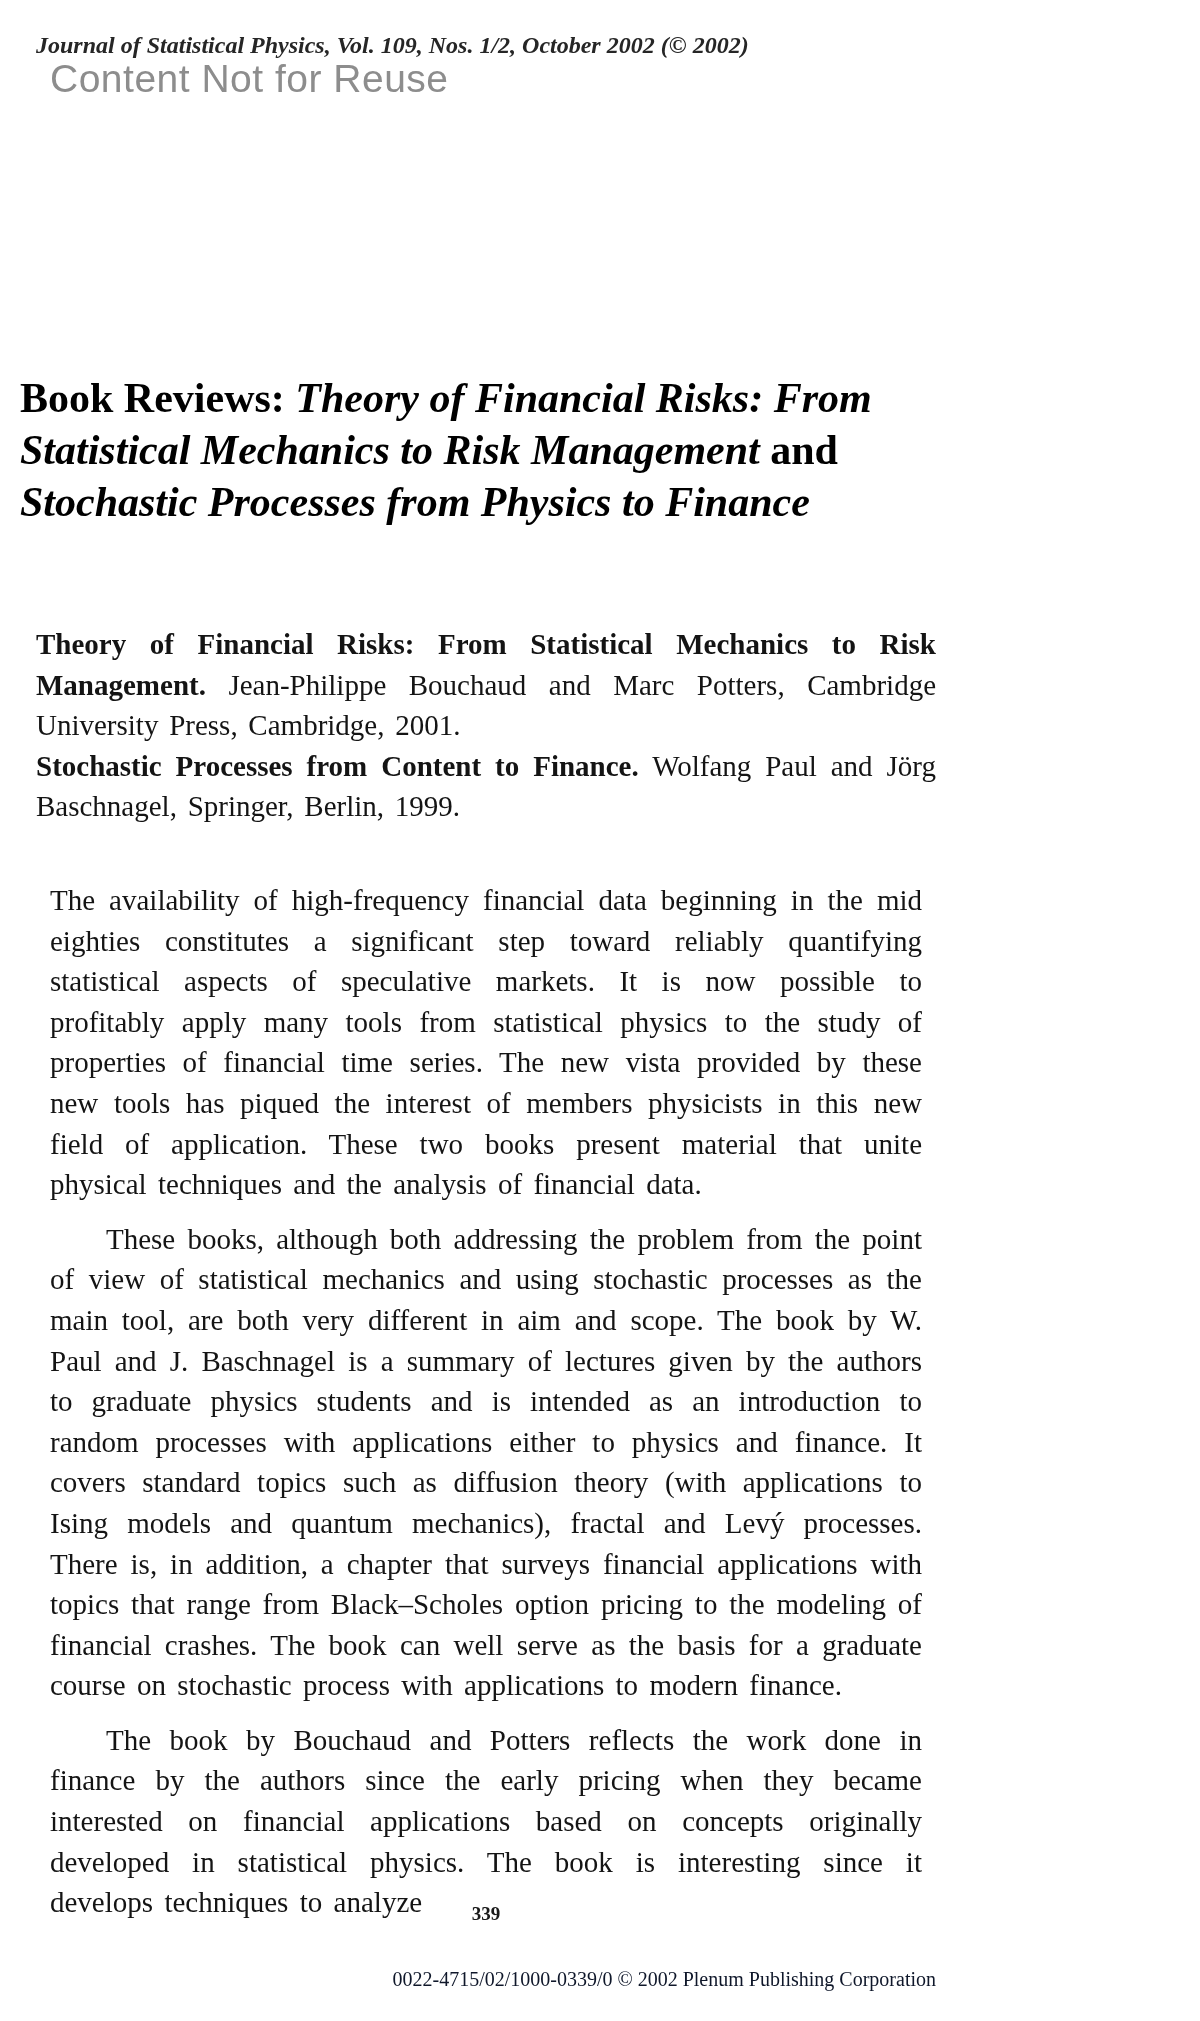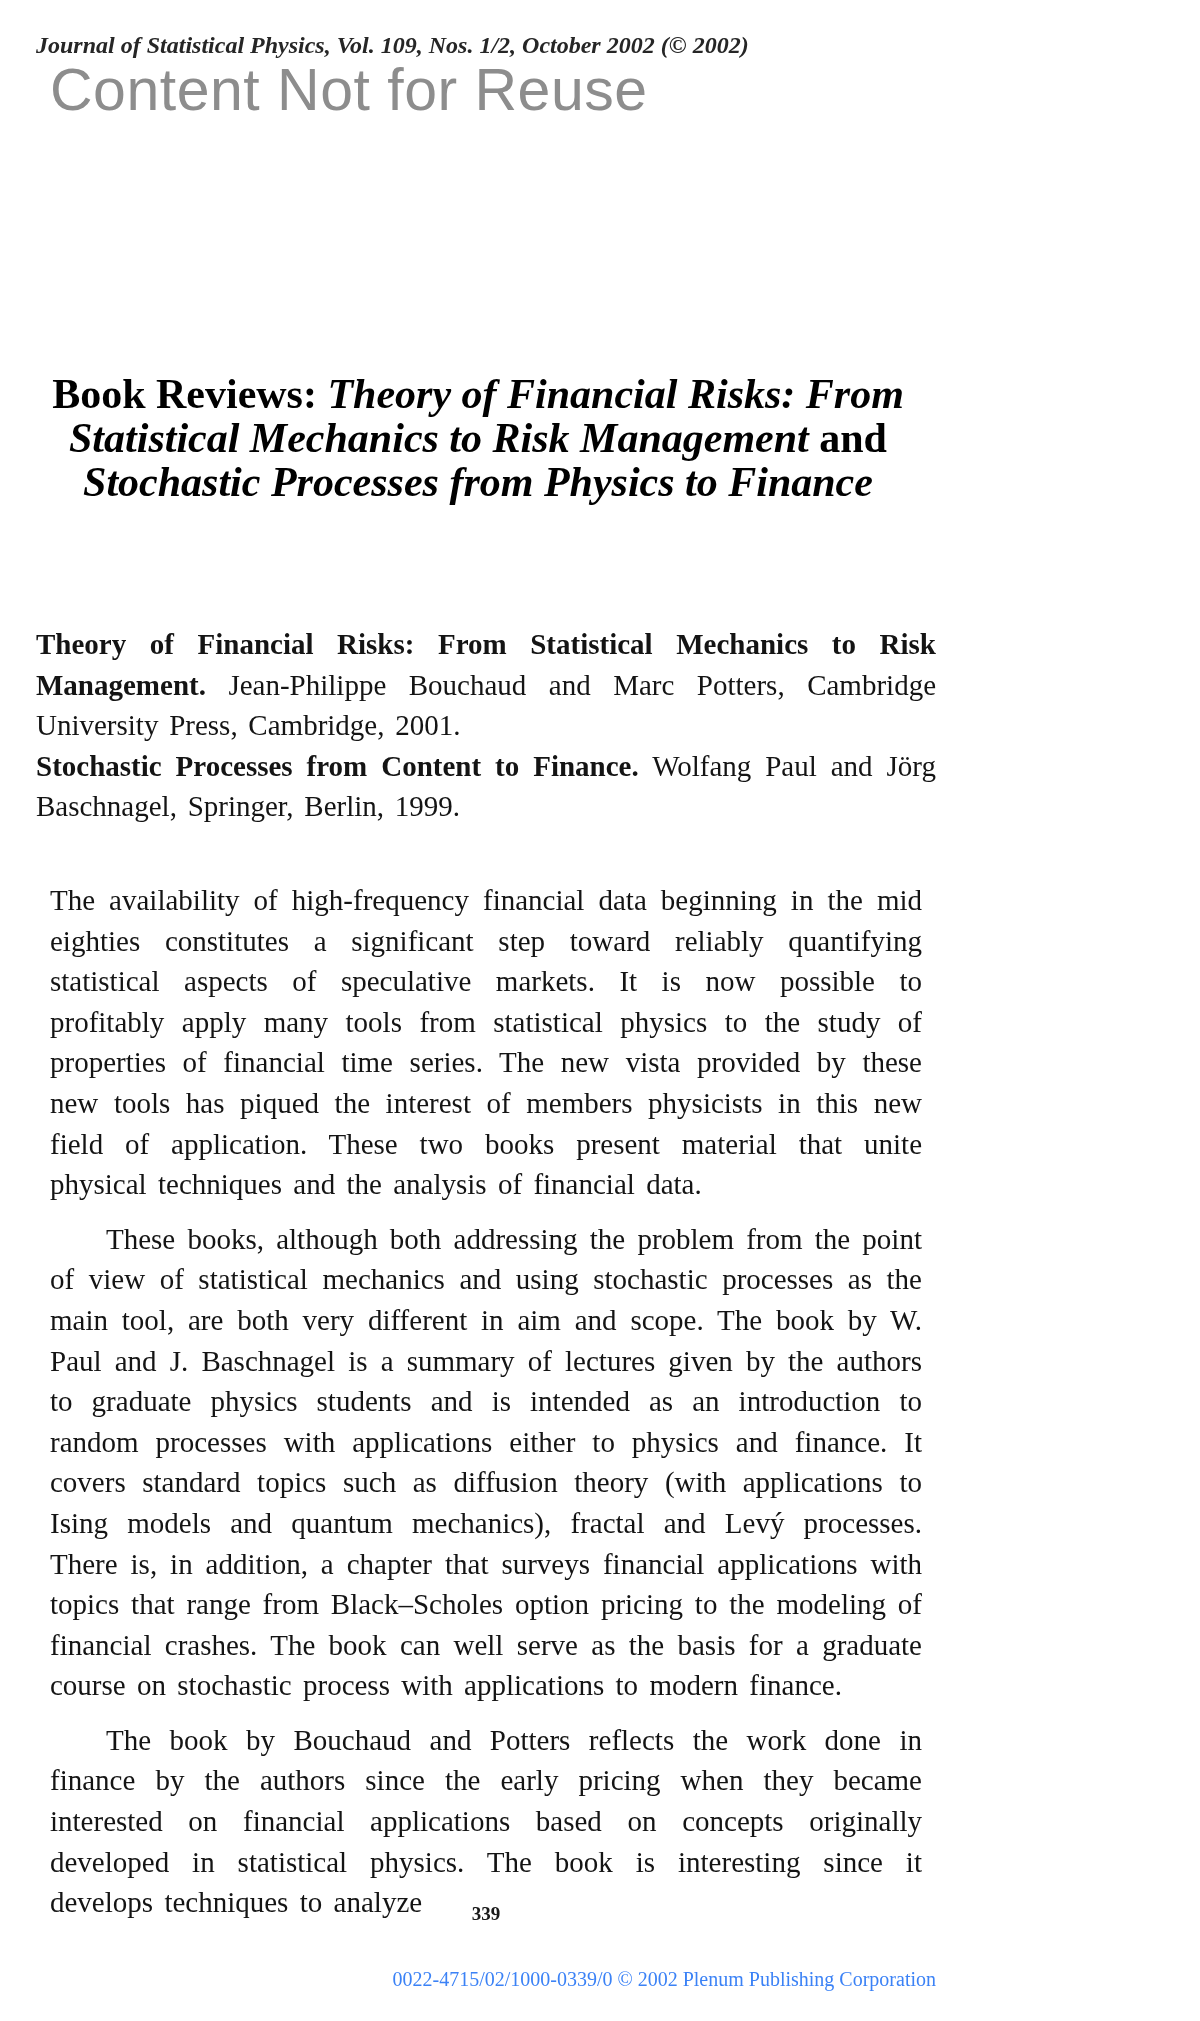--- a/index.html
+++ b/index.html
@@ -24,38 +24,37 @@
     font-style: italic;
     font-weight: bold;
     color: #262626;
     white-space: nowrap;
   }
   .watermark {
     position: absolute;
     left: 50px;
     top: 58px;
     font-family: "Liberation Sans", sans-serif;
-    font-size: 59px;
+    font-size: 39px;
     line-height: 1.1;
     font-weight: 400;
     color: #8d8d8d;
     letter-spacing: 0.5px;
     white-space: nowrap;
   }
   .title {
     position: absolute;
     left: 20px;
     right: 36px;
     top: 372px;
     margin: 0;
     font-size: 42px;
-    line-height: 44px;
+    line-height: 52px;
     font-weight: bold;
     color: #000000;
-    text-align: center;
   }
   .title em { font-style: italic; }
   .citations {
     position: absolute;
     left: 36px;
     right: 36px;
     top: 624px;
     font-size: 29px;
     line-height: 40.6px;
     text-align: justify;
@@ -83,21 +82,21 @@
     text-align: center;
     font-size: 19px;
     font-weight: bold;
     color: #1a1a1a;
   }
   .issn-line {
     position: absolute;
     right: 36px;
     top: 1968px;
     font-size: 20px;
-    color: #3b82f6;
+    color: #0f172a;
     white-space: nowrap;
   }
 </style>
 </head>
 <body>
 
 <div class="page">
 
   <div class="running-head">Journal of Statistical Physics, Vol. 109, Nos. 1/2, October 2002 (© 2002)</div>
 

